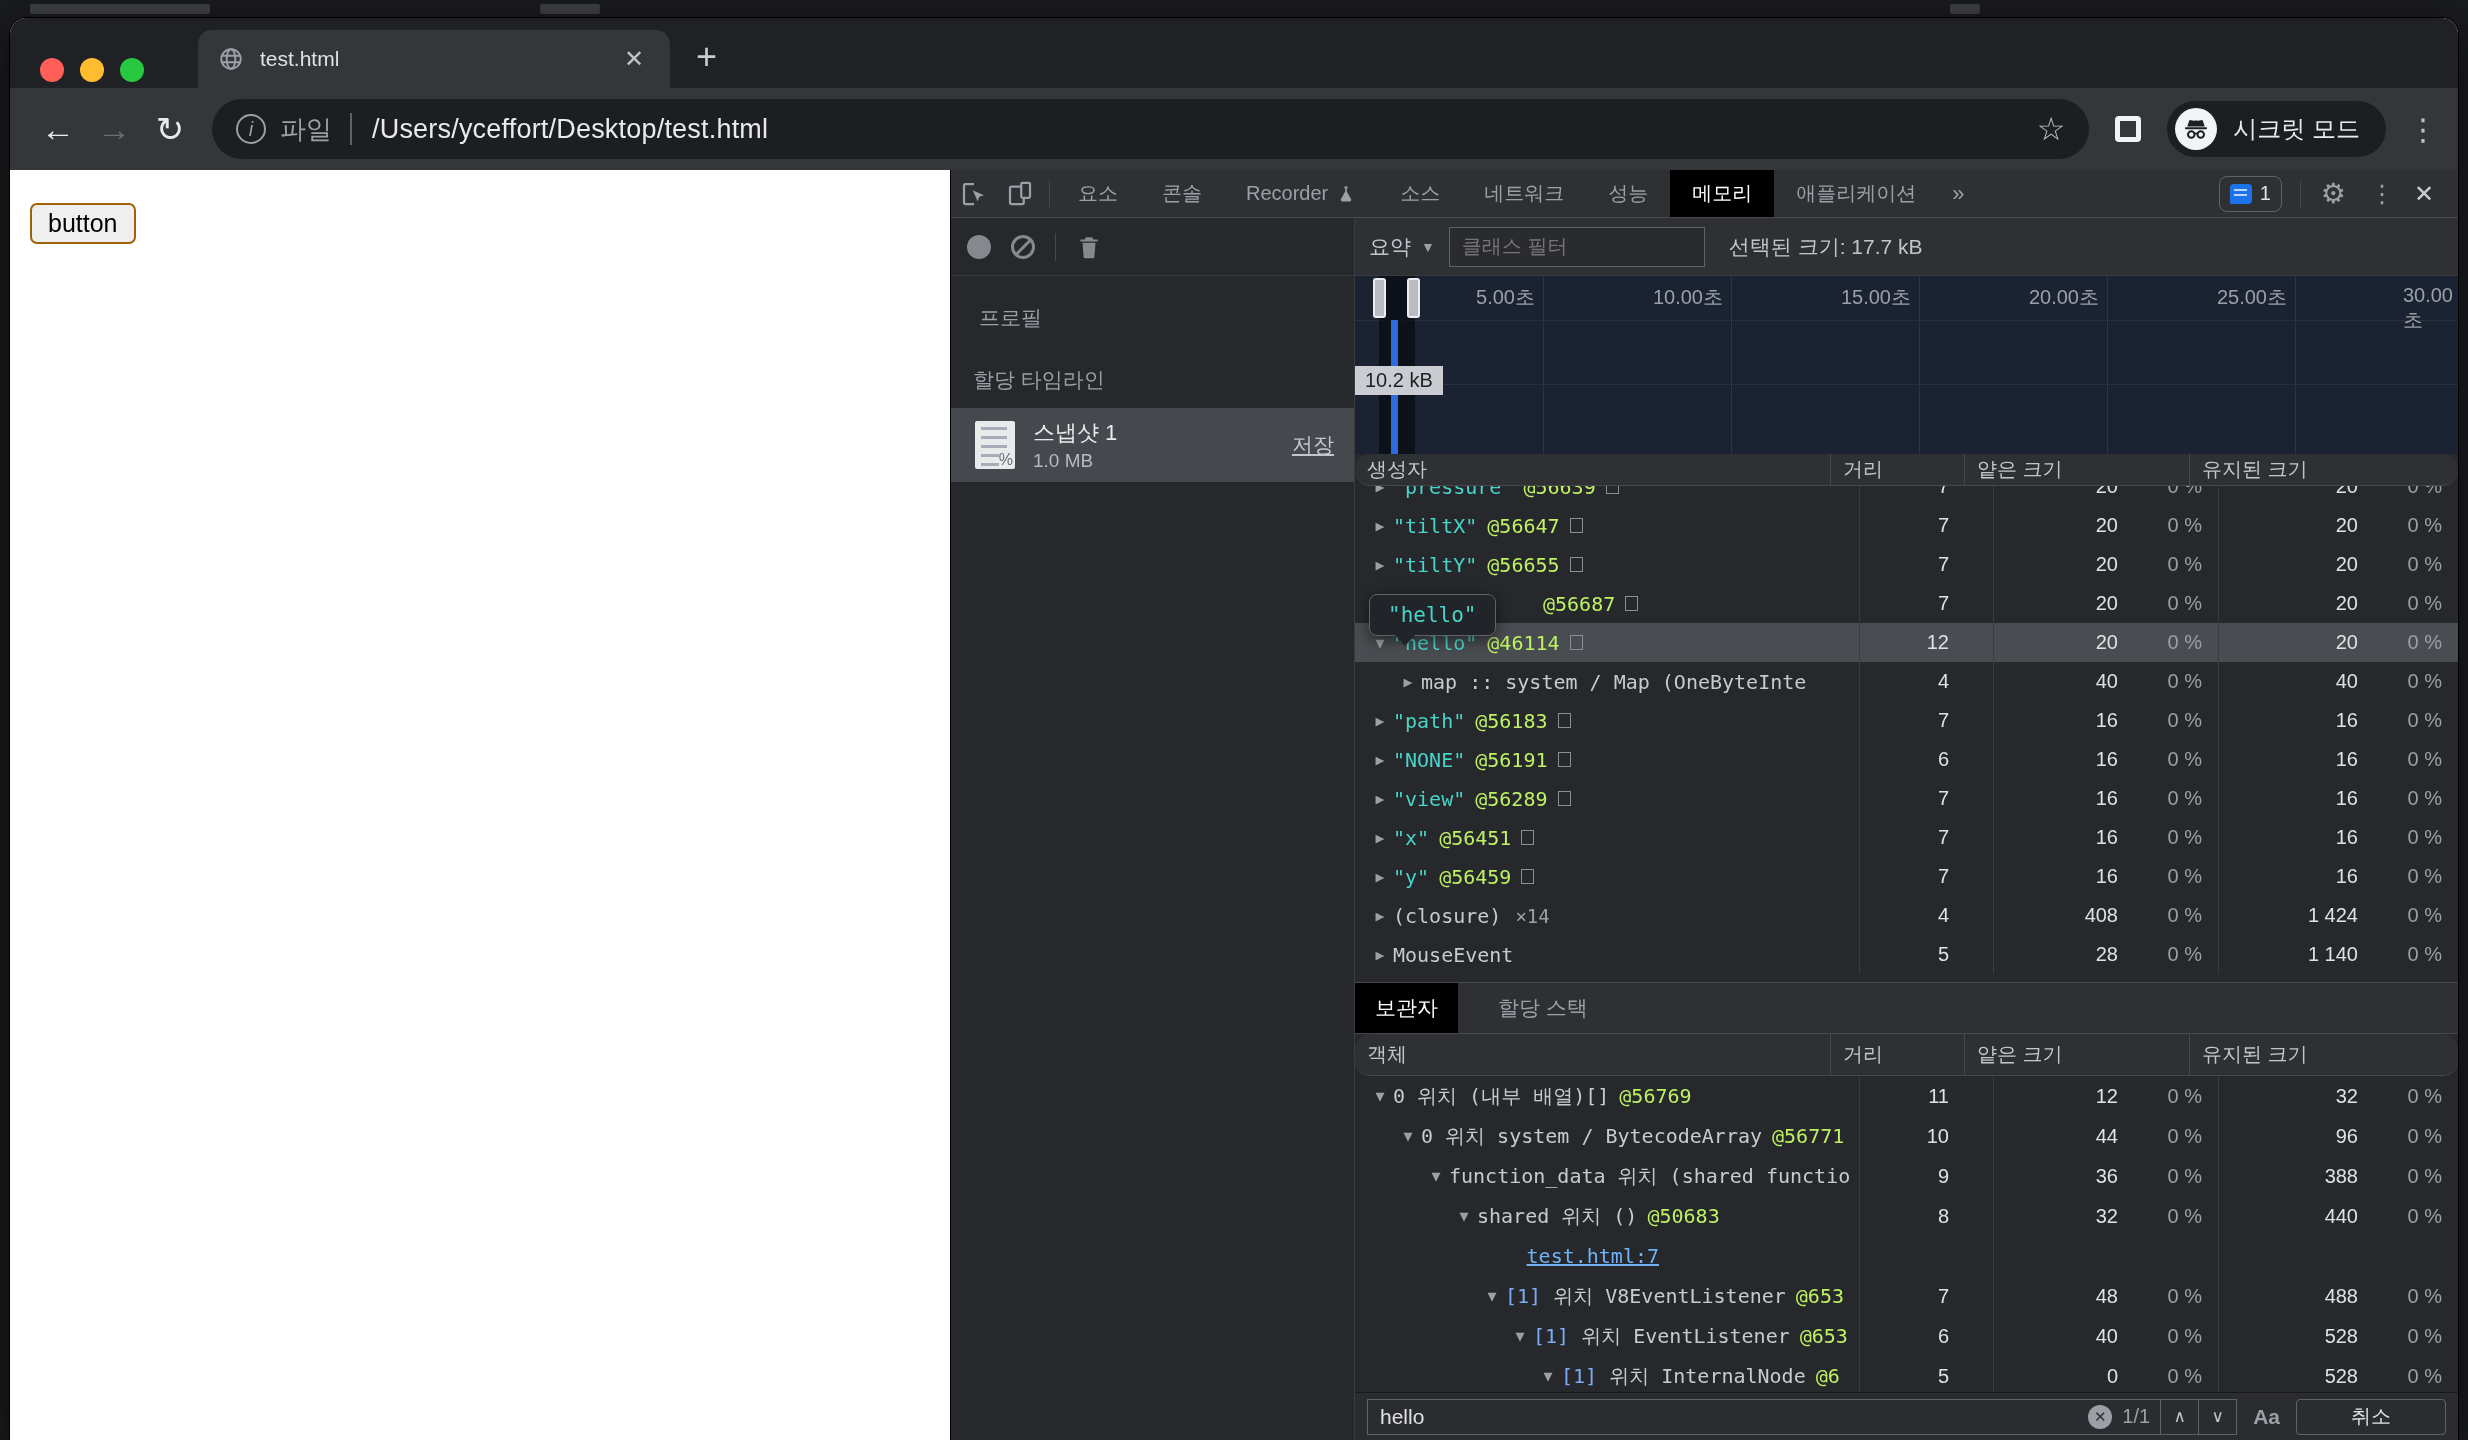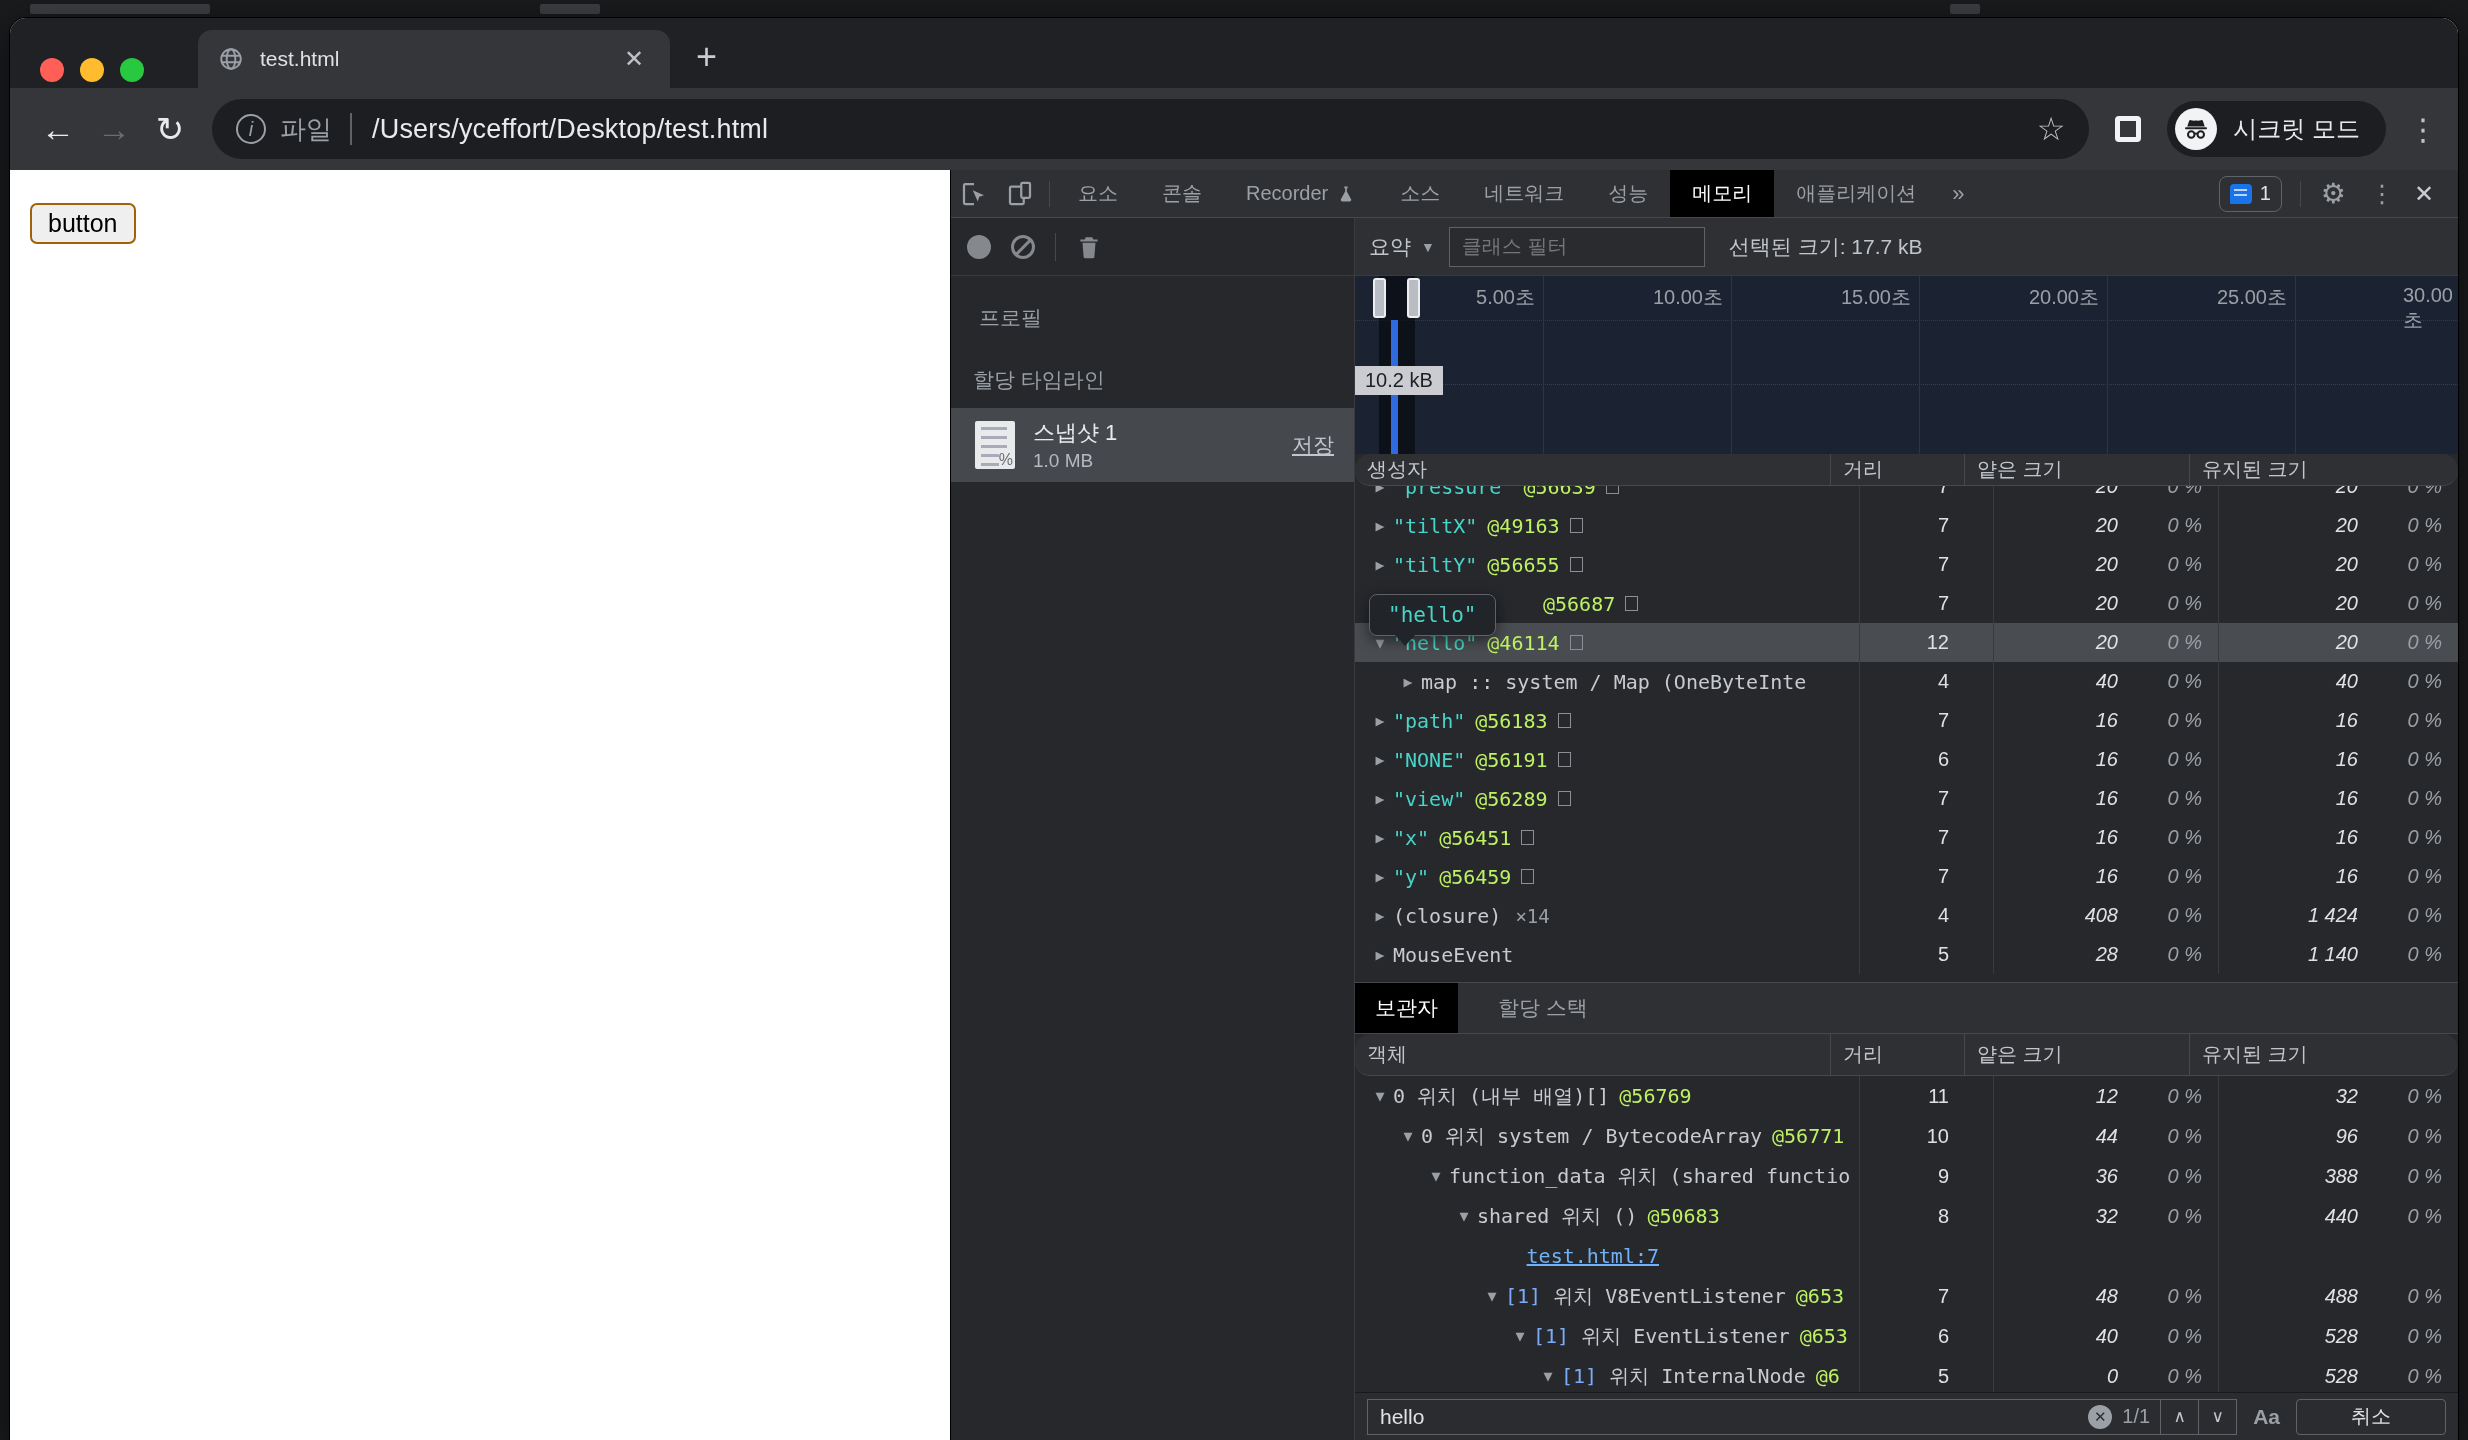--- a/index.html
+++ b/index.html
@@ -127,21 +127,21 @@
   .rows { overflow:hidden; position:relative; }
   .rows.ctor { height:496px; flex:none; }
   .rows.ret  { flex:1; }
   .row { height:39px; display:flex; align-items:stretch; font-size:20px; }
   .rows.ret .row { height:40px; }
   .row.selected { background:#494c50; }
   .c-name { flex:1; display:flex; align-items:center; padding-left:12px; min-width:0; overflow:hidden; white-space:nowrap; }
   .c-dist { width:134px; border-left:1px solid #3a3b3f; display:flex; align-items:center; justify-content:flex-end;
             padding-right:44px; color:#dfe1e5; flex:none; }
   .c-num  { border-left:1px solid #3a3b3f; display:flex; align-items:center; justify-content:flex-end;
-            padding-right:16px; flex:none;font-style:italic; }
+            padding-right:16px; flex:none; }
   .c-num.shal { width:225px; } .c-num.ret { width:240px; }
   .val { color:#dfe1e5; } .pct { width:84px; text-align:right; color:#9aa0a6; }
   .exp { width:26px; color:#9aa0a6; font-size:15px; flex:none; text-align:center; }
   .nm-str { color:#48d5c9; }
   .nm-plain { color:#c7cacf; }
   .nm-id { color:#bef264; margin-left:10px; }
   .nm-box { width:13px; height:15px; border:1px solid #8b8f95; margin-left:10px; flex:none; }
   .nm-count { color:#9aa0a6; margin-left:14px; font-size:19px; }
   .nm-bracket { color:#7cacf8; }
   .spacer140 { display:inline-block; width:140px; }
@@ -373,21 +373,21 @@
                 </span>
     <span class="c-num ret">
                   <span class="val">20</span>
                   <span class="pct">0 %</span>
                 </span>
   </div>
               <div class="row">
     <span class="c-name mono">
                   <span class="exp">▶</span>
                   <span class="nm-str">"tiltX"</span>
-                  <span class="nm-id">@49163</span>
+                  <span class="nm-id">@56647</span>
                   <span class="nm-box"></span>
                 </span>
     <span class="c-dist">7</span>
     <span class="c-num shal">
                   <span class="val">20</span>
                   <span class="pct">0 %</span>
                 </span>
     <span class="c-num ret">
                   <span class="val">20</span>
                   <span class="pct">0 %</span>

